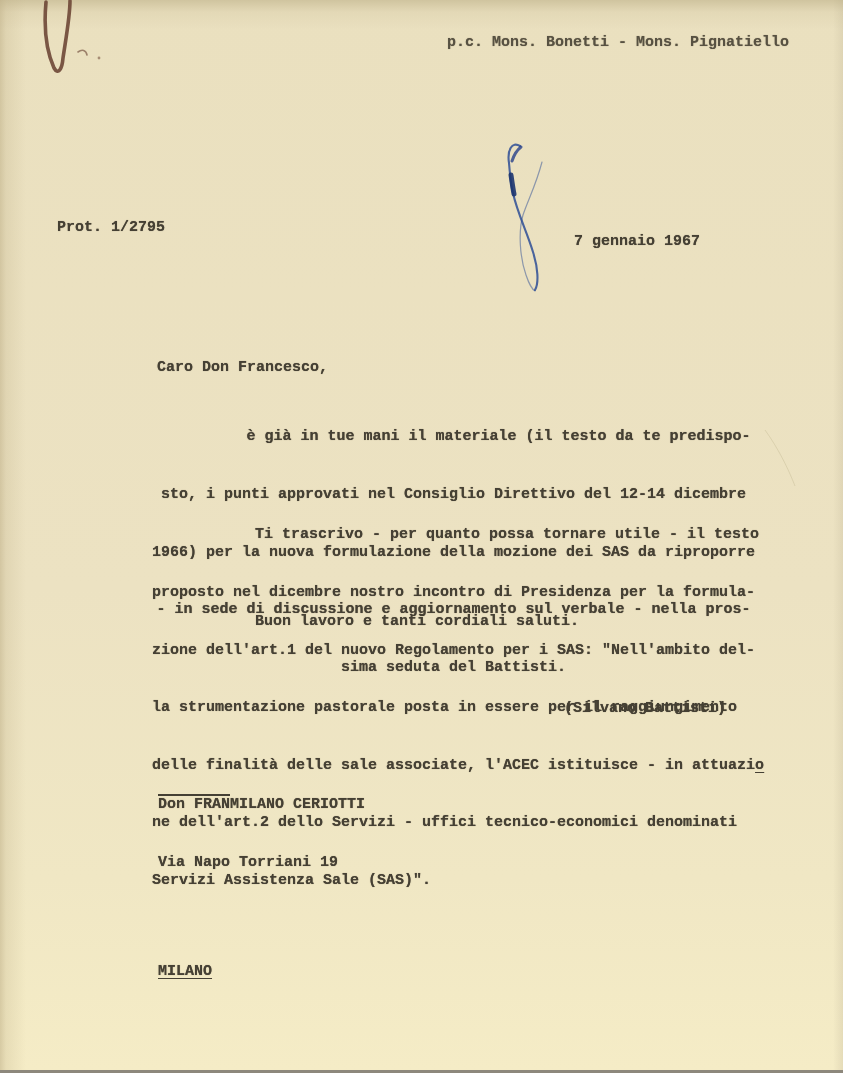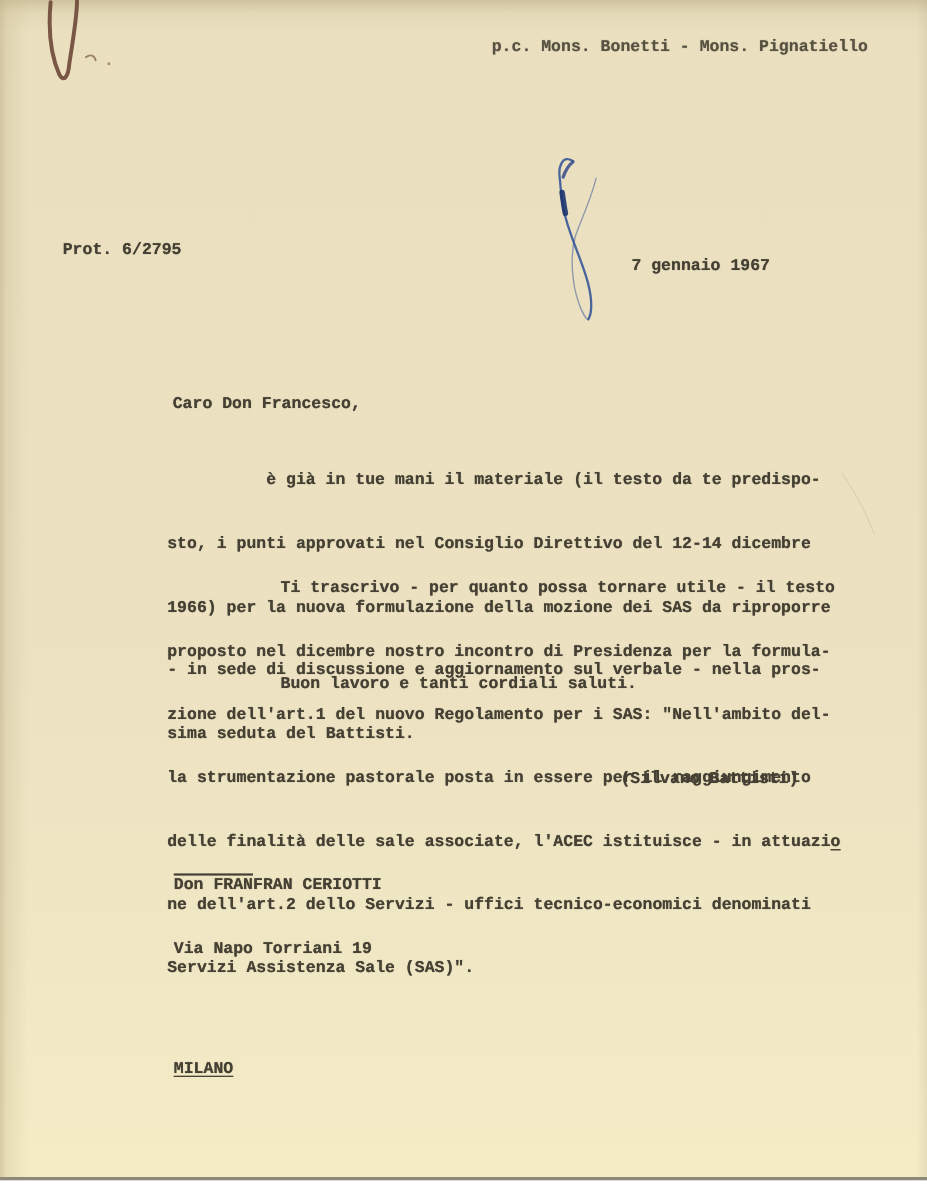--- a/index.html
+++ b/index.html
@@ -50,27 +50,27 @@
   svg.ink { position: absolute; left: 0; top: 0; pointer-events: none; }
 </style>
 </head>
 <body>
 
 <div class="scan">
   <div class="page">
 
     <div class="typed faded" style="left:447px; top:33px;">p.c. Mons. Bonetti - Mons. Pignatiello</div>
 
-    <div class="typed" style="left:57px; top:218px;">Prot. 6/2795</div>
+    <div class="typed" style="left:57px; top:218px;">Prot. 1/2795</div>
 
     <div class="typed" style="left:574px; top:232px;">7 gennaio 1967</div>
 
     <div class="typed" style="left:157px; top:358px;">Caro Don Francesco,</div>
 
-    <div class="typed para" style="left:152px; top:389px;">
+    <div class="typed para" style="left:152px; top:389px;text-align:center;">
       <div class="indent-1">è già in tue mani il materiale (il testo da te predispo-</div>
       <div>sto, i punti approvati nel Consiglio Direttivo del 12-14 dicembre</div>
       <div>1966) per la nuova formulazione della mozione dei SAS da riproporre</div>
       <div>- in sede di discussione e aggiornamento sul verbale - nella pros-</div>
       <div>sima seduta del Battisti.</div>
     </div>
 
     <div class="typed para" style="left:152px; top:487px;">
       <div class="indent-2">Ti trascrivo - per quanto possa tornare utile - il testo</div>
       <div>proposto nel dicembre nostro incontro di Presidenza per la formula-</div>
@@ -79,21 +79,21 @@
       <div><span>delle finalità delle sale associate, l'ACEC istituisce - in attuazi</span><span class="u-char">o</span></div>
       <div>ne dell'art.2 dello Servizi - uffici tecnico-economici denominati</div>
       <div>Servizi Assistenza Sale (SAS)".</div>
     </div>
 
     <div class="typed" style="left:255px; top:612px;">Buon lavoro e tanti cordiali saluti.</div>
 
     <div class="typed" style="left:564px; top:699px;">(Silvano Battisti)</div>
 
     <div class="typed" style="left:158px; top:757px;">
-      <div><span class="overlined">Don FRAN</span><span>FRAN CERIOTTI</span></div>
+      <div><span class="overlined">Don FRAN</span><span>MILANO CERIOTTI</span></div>
       <div>Via Napo Torriani 19</div>
       <div style="height:13px;"></div>
       <div class="city">MILANO</div>
     </div>
 
     <svg class="ink" width="843" height="1080" viewBox="0 0 843 1080">
 
       <g stroke="#6b4434" fill="none" stroke-linecap="round" opacity="0.88">
         <path d="M 46,2 C 44,24 45,48 54,68 C 58,75 62,70 63,58 C 66,38 70,16 70,1" stroke-width="3.6"></path>
         <path d="M 78,52 C 82,49 86,50 87,55" stroke-width="1.6" opacity="0.7"></path>

